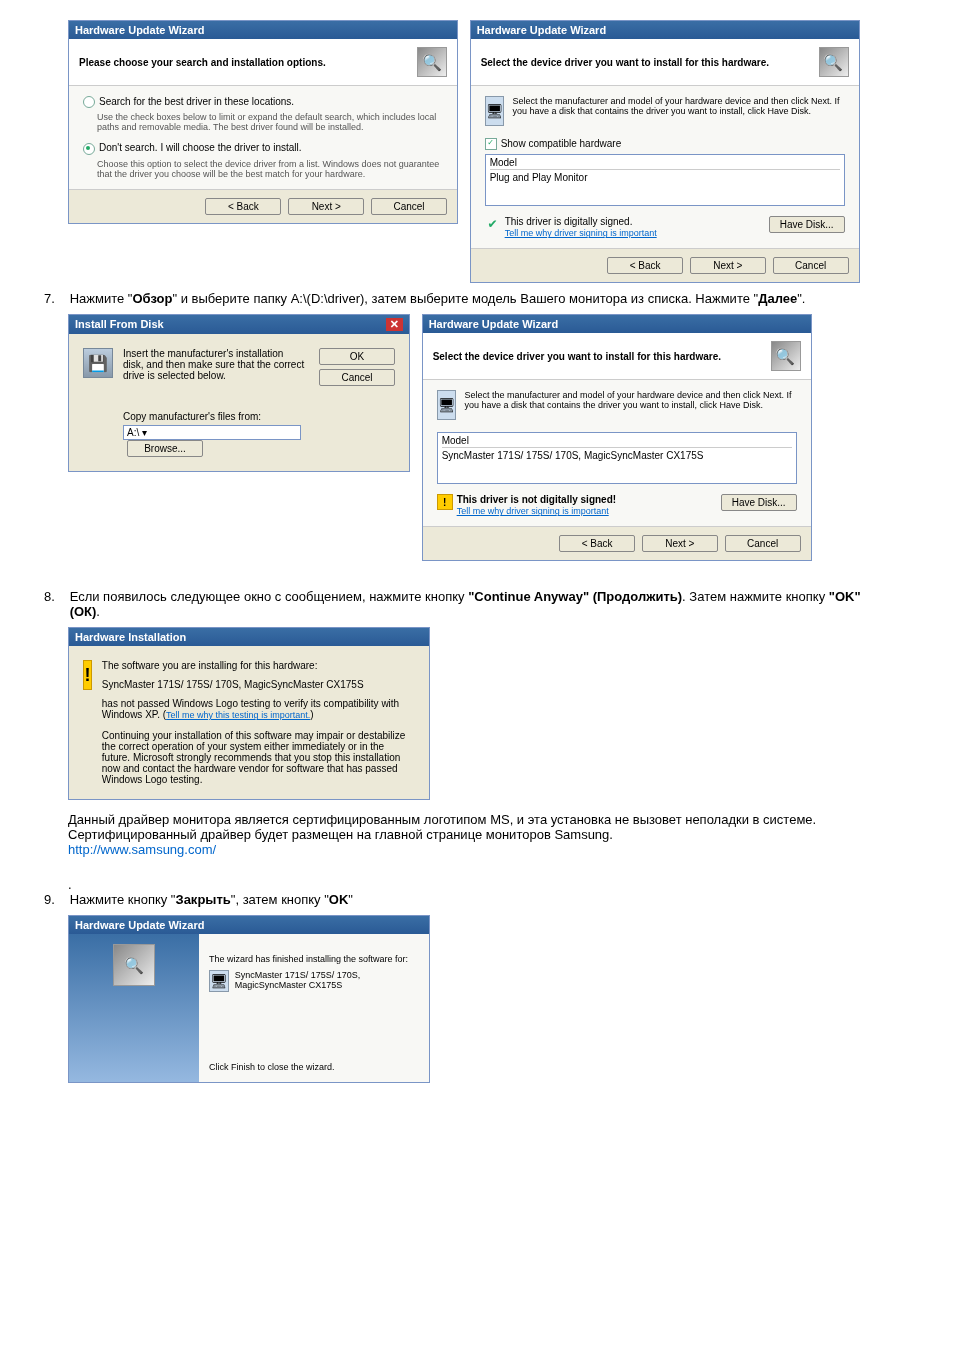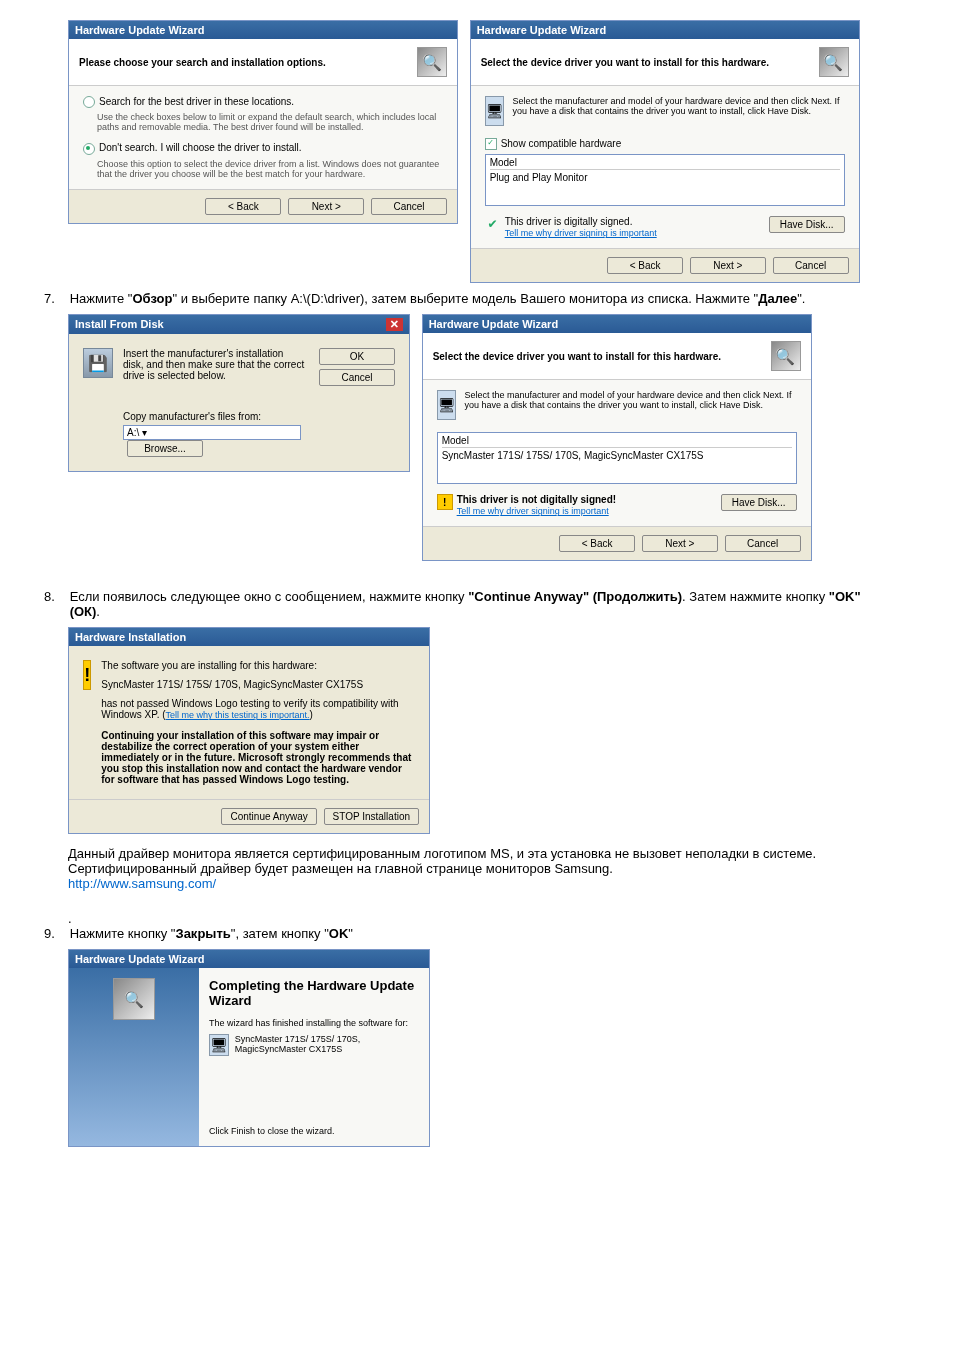--- a/index.html
+++ b/index.html
@@ -239,26 +239,22 @@
     <div class="dialog" style="width:360px">
       <div class="titlebar">Hardware Installation</div>
       <div class="install-body" style="background:#ece9d8">
         <span class="warning-ico">!</span>
         <div>
           <div>The software you are installing for this hardware:</div>
           <div style="margin-top:8px">SyncMaster 171S/ 175S/ 170S, MagicSyncMaster CX175S</div>
           <div style="margin-top:8px">
             <span>has not passed Windows Logo testing to verify its compatibility with Windows XP. (</span><span class="tinylink">Tell me why this testing is important.</span><span>)</span>
           </div>
-          <div style="margin-top:10px;font-weight:bold">Continuing your installation of this software may impair or destabilize the correct operation of your system either immediately or in the future. Microsoft strongly recommends that you stop this installation now and contact the hardware vendor for software that has passed Windows Logo testing.</div>
-        </div>
-      </div>
-      <div class="btnrow">
-        <span class="wbtn">Continue Anyway</span>
-        <span class="wbtn">STOP Installation</span>
+          <div style="margin-top:10px;font-weight:normal">Continuing your installation of this software may impair or destabilize the correct operation of your system either immediately or in the future. Microsoft strongly recommends that you stop this installation now and contact the hardware vendor for software that has passed Windows Logo testing.</div>
+        </div>
       </div>
     </div>
   </div>
   <div style="margin-left:28px;margin-top:4px">
     <div>Данный драйвер монитора является сертифицированным логотипом MS, и эта установка не вызовет неполадки в системе. Сертифицированный драйвер будет размещен на главной странице мониторов Samsung.</div>
     <div class="link">http://www.samsung.com/</div>
   </div>
 </div>
 
 <div class="step">
@@ -270,21 +266,20 @@
     </span>
   </div>
   <div class="imgs-row">
     <div class="dialog" style="width:360px">
       <div class="titlebar">Hardware Update Wizard</div>
       <div class="complete-body">
         <div class="left-panel">
             <span class="wiz-icon" style="width:40px;height:40px">🔍</span>
           </div>
         <div class="complete-right">
-          <div style="font-weight:bold;font-size:13px">Completing the Hardware Update Wizard</div>
           <div style="margin-top:10px;font-size:9px">The wizard has finished installing the software for:</div>
           <div style="display:flex;gap:6px;margin-top:6px">
             <span class="monitor-ico" style="width:20px;height:20px">🖥</span>
             <span style="font-size:9px">SyncMaster 171S/ 175S/ 170S, MagicSyncMaster CX175S</span>
           </div>
           <div style="margin-top:70px;font-size:9px">Click Finish to close the wizard.</div>
         </div>
       </div>
     </div>
   </div>

